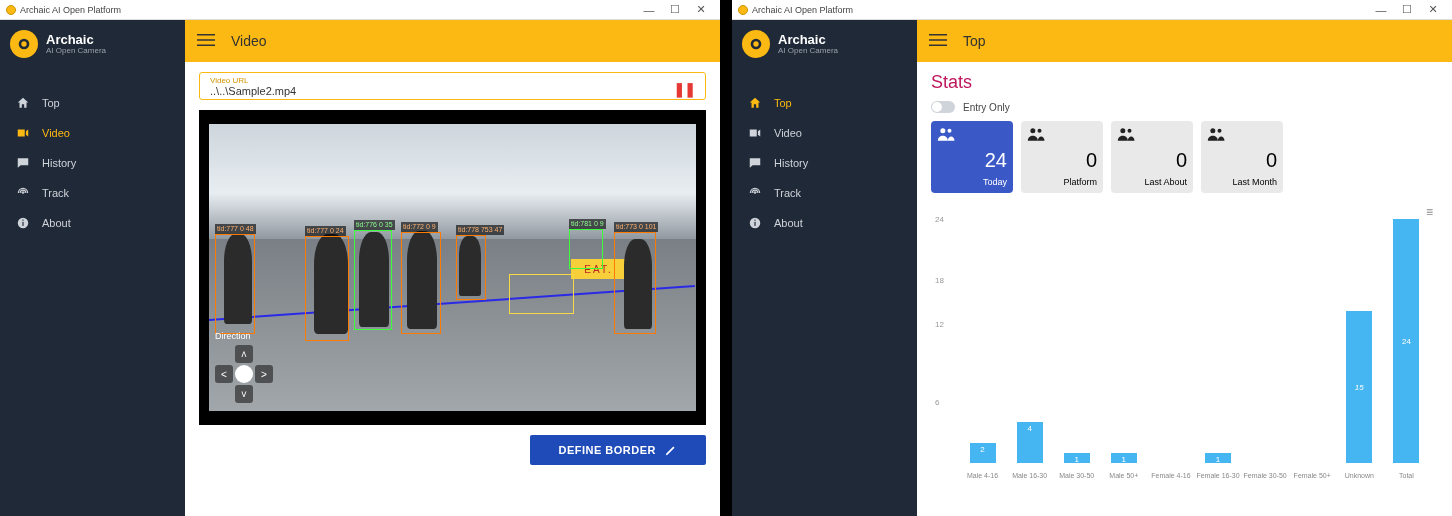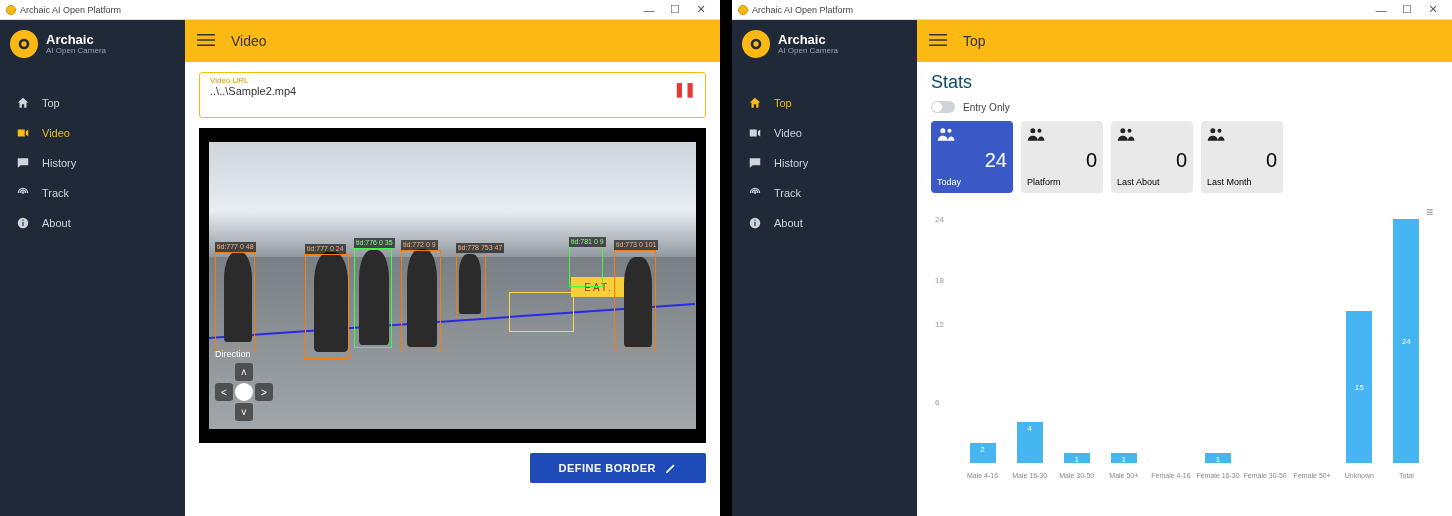--- a/index.html
+++ b/index.html
@@ -27,21 +27,21 @@
   .sb-item .ico { width: 18px; margin-right: 10px; display:flex; align-items:center; justify-content:center; }
   .sb-item .ico svg { width:14px; height:14px; fill: currentColor; }
 
   .main { flex:1; background:#fff; display:flex; flex-direction:column; overflow:hidden; }
   .topbar { height:42px; background:#fdb913; display:flex; align-items:center; padding:0 12px; color:#333; font-size:14px; }
   .topbar .menu { margin-right: 16px; }
   .topbar .menu svg { width:18px; height:14px; stroke:#333; }
 
   .content { flex:1; overflow:auto; padding: 10px 14px; }
 
-  .urlbox { border:1px solid #fdb913; border-radius:3px; padding:4px 10px 20px 10px; display:flex; align-items:flex-end; position:relative; }
+  .urlbox { border:1px solid #fdb913; border-radius:3px; padding:4px 10px 2px 10px; display:flex; align-items:flex-end; position:relative; }
   .urlbox .lbl { position:absolute; top:3px; left:10px; font-size:8px; color:#d49500; }
   .urlbox .val { font-size:11px; color:#333; flex:1; padding-top:8px; }
   .urlbox .pause { color:#e53935; font-weight:bold; font-size:14px; letter-spacing:-1px; }
 
   .videobox { margin-top:10px; background:#000; height:315px; position:relative; }
   .scene { position:absolute; left:10px; right:10px; top:14px; bottom:14px; background:#888; overflow:hidden; }
 
   
   .scene .sky { position:absolute; left:0; right:0; top:0; height:40%; background:linear-gradient(#cdd6dc,#e8edf1 60%, #9199a0); }
   .scene .floor { position:absolute; left:0; right:0; bottom:0; height:60%; background:linear-gradient(#7a7f85,#a2a7ab); }
@@ -60,33 +60,33 @@
   .dpad { margin-top:4px; width:58px; display:grid; grid-template-columns:repeat(3,1fr); grid-template-rows:repeat(3,1fr); gap:2px; }
   .dpad div { width:18px; height:18px; background:rgba(60,60,60,0.8); color:#fff; display:flex; align-items:center; justify-content:center; font-size:10px; border-radius:3px;}
   .dpad .c { background:#fff; border-radius:50%; }
   .dpad .e { background:transparent; }
 
   .definebar { display:flex; justify-content:flex-end; padding:10px 0 4px 0; }
   .definebtn { background:#1e4bb8; color:#fff; font-size:11px; font-weight:bold; padding:8px 28px; display:flex; align-items:center; gap:8px; border-radius:2px; letter-spacing:0.5px;}
   .definebtn svg{width:14px;height:14px;fill:#fff;}
 
   
-  .stats-h { font-size:18px; color:#0c4a6e; margin-bottom:8px; }
+  .stats-h { font-size:18px; color:#be185d; margin-bottom:8px; }
   .entry { display:flex; align-items:center; gap:8px; font-size:10px; color:#444; margin-bottom:8px;}
   .entry .toggle { width:24px; height:12px; border-radius:6px; background:#cfd3da; position:relative;}
   .entry .toggle::after{content:"";position:absolute;left:1px;top:1px;width:10px;height:10px;border-radius:50%;background:#fff;}
   .cards { display:flex; gap:8px; margin-bottom:12px; }
   .card { width:82px; height:72px; background:#e9e9e9; border-radius:4px; padding:6px; display:flex; flex-direction:column; }
   .card.active { background:#3a59c7; color:#fff; }
   .card .ci { height:16px; }
   .card .ci svg{width:20px;height:14px;fill:currentColor;}
   .card.active .ci svg{fill:#fff;}
   .card:not(.active) .ci svg{fill:#222;}
   .card .cv { flex:1; display:flex; align-items:center; justify-content:flex-end; font-size:20px; font-weight:500; }
-  .card .cl { font-size:9px; text-align:left; }
+  .card .cl { font-size:9px; text-align:right; }
 
   .chartwrap { position:relative; height:280px; border-top:0; }
   .chartmenu { position:absolute; right:4px; top:0; font-size:12px; color:#888; letter-spacing:1px;}
   .chart { position:absolute; left:28px; right:8px; top:14px; bottom:22px; }
   .ylab { position:absolute; left:4px; font-size:8px; color:#999; transform:translateY(-50%);}
   .xaxis { position:absolute; left:28px; right:8px; bottom:6px; display:flex; }
   .xlab { flex:1; text-align:center; font-size:7px; color:#888; }
   .bars { position:absolute; left:0; right:0; top:0; bottom:0; display:flex; align-items:flex-end; }
   .barcol { flex:1; display:flex; justify-content:center; align-items:flex-end; height:100%; }
   .bar { width:26px; background:#46b6f2; position:relative; }

